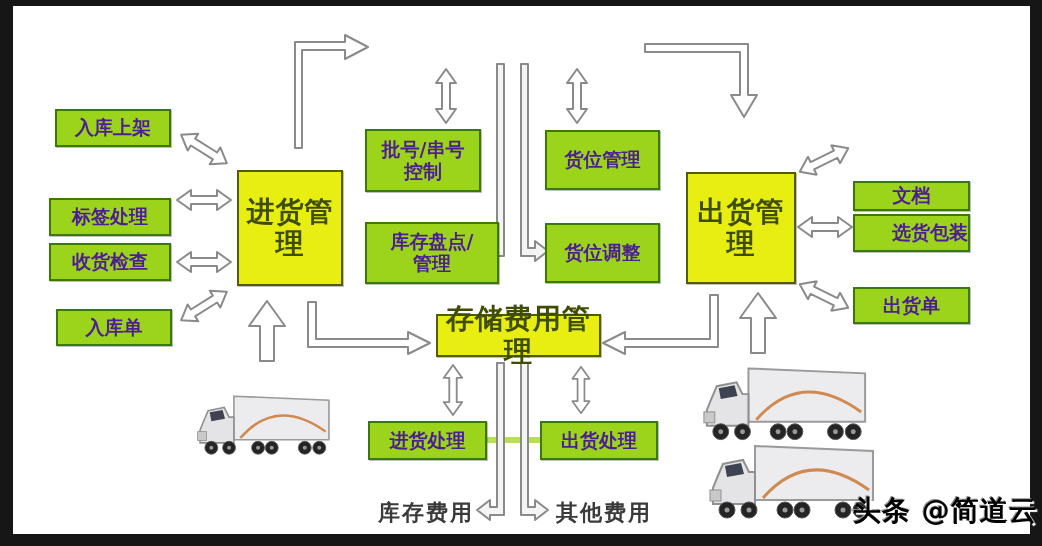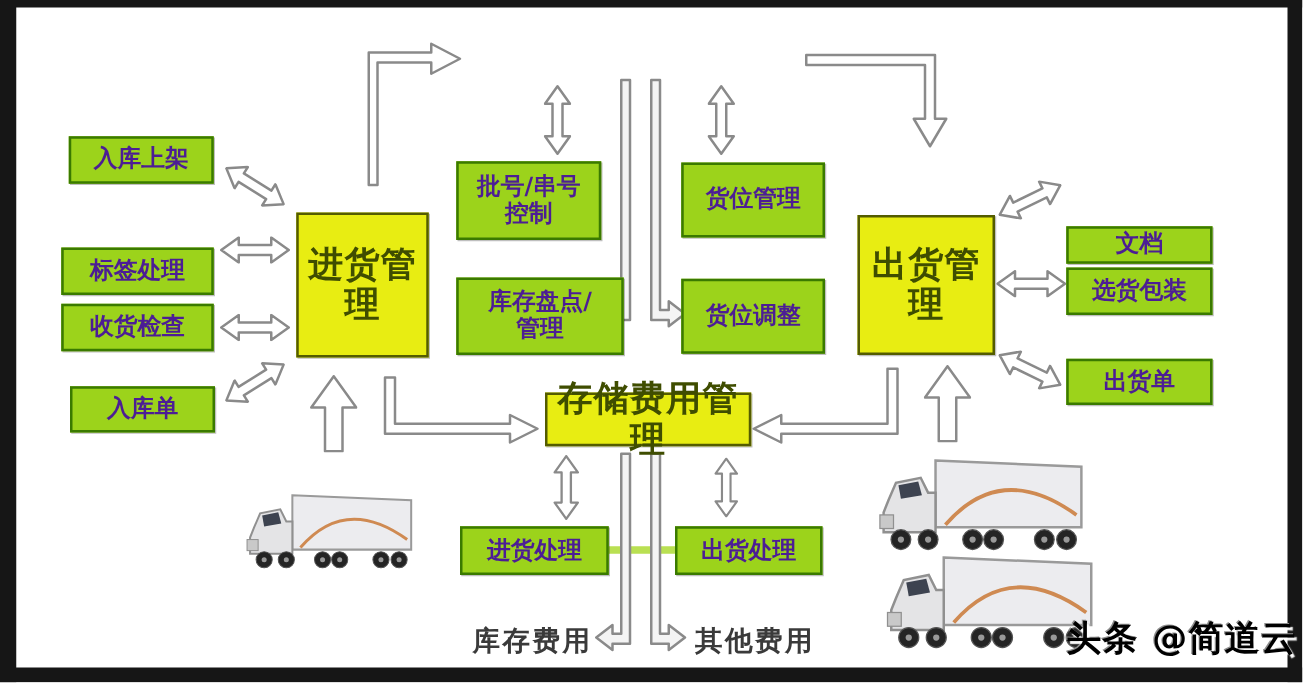--- a/index.html
+++ b/index.html
@@ -146,21 +146,21 @@
     <span>库存盘点/</span>
     <span>管理</span>
   </div>
   <div class="node green fs19" style="left:545px;top:223px;width:115px;height:60px;">
     <span>货位调整</span>
   </div>
 
   <div class="node green fs19" style="left:853px;top:135px;width:117px;height:30px;margin-top:46px;">
     <span>文档</span>
   </div>
-  <div class="node green fs19" style="left:853px;top:214px;width:117px;height:38px;">
+  <div class="node green fs19" style="left:853px;top:214px;width:117px;height:38px;align-items:flex-end;">
     <span>选货包装</span>
   </div>
   <div class="node green fs19" style="left:853px;top:287px;width:117px;height:37px;">
     <span>出货单</span>
   </div>
 
   <div class="node green fs19" style="left:368px;top:421px;width:119px;height:39px;">
     <span>进货处理</span>
   </div>
   <div class="node green fs19" style="left:540px;top:421px;width:118px;height:39px;">

